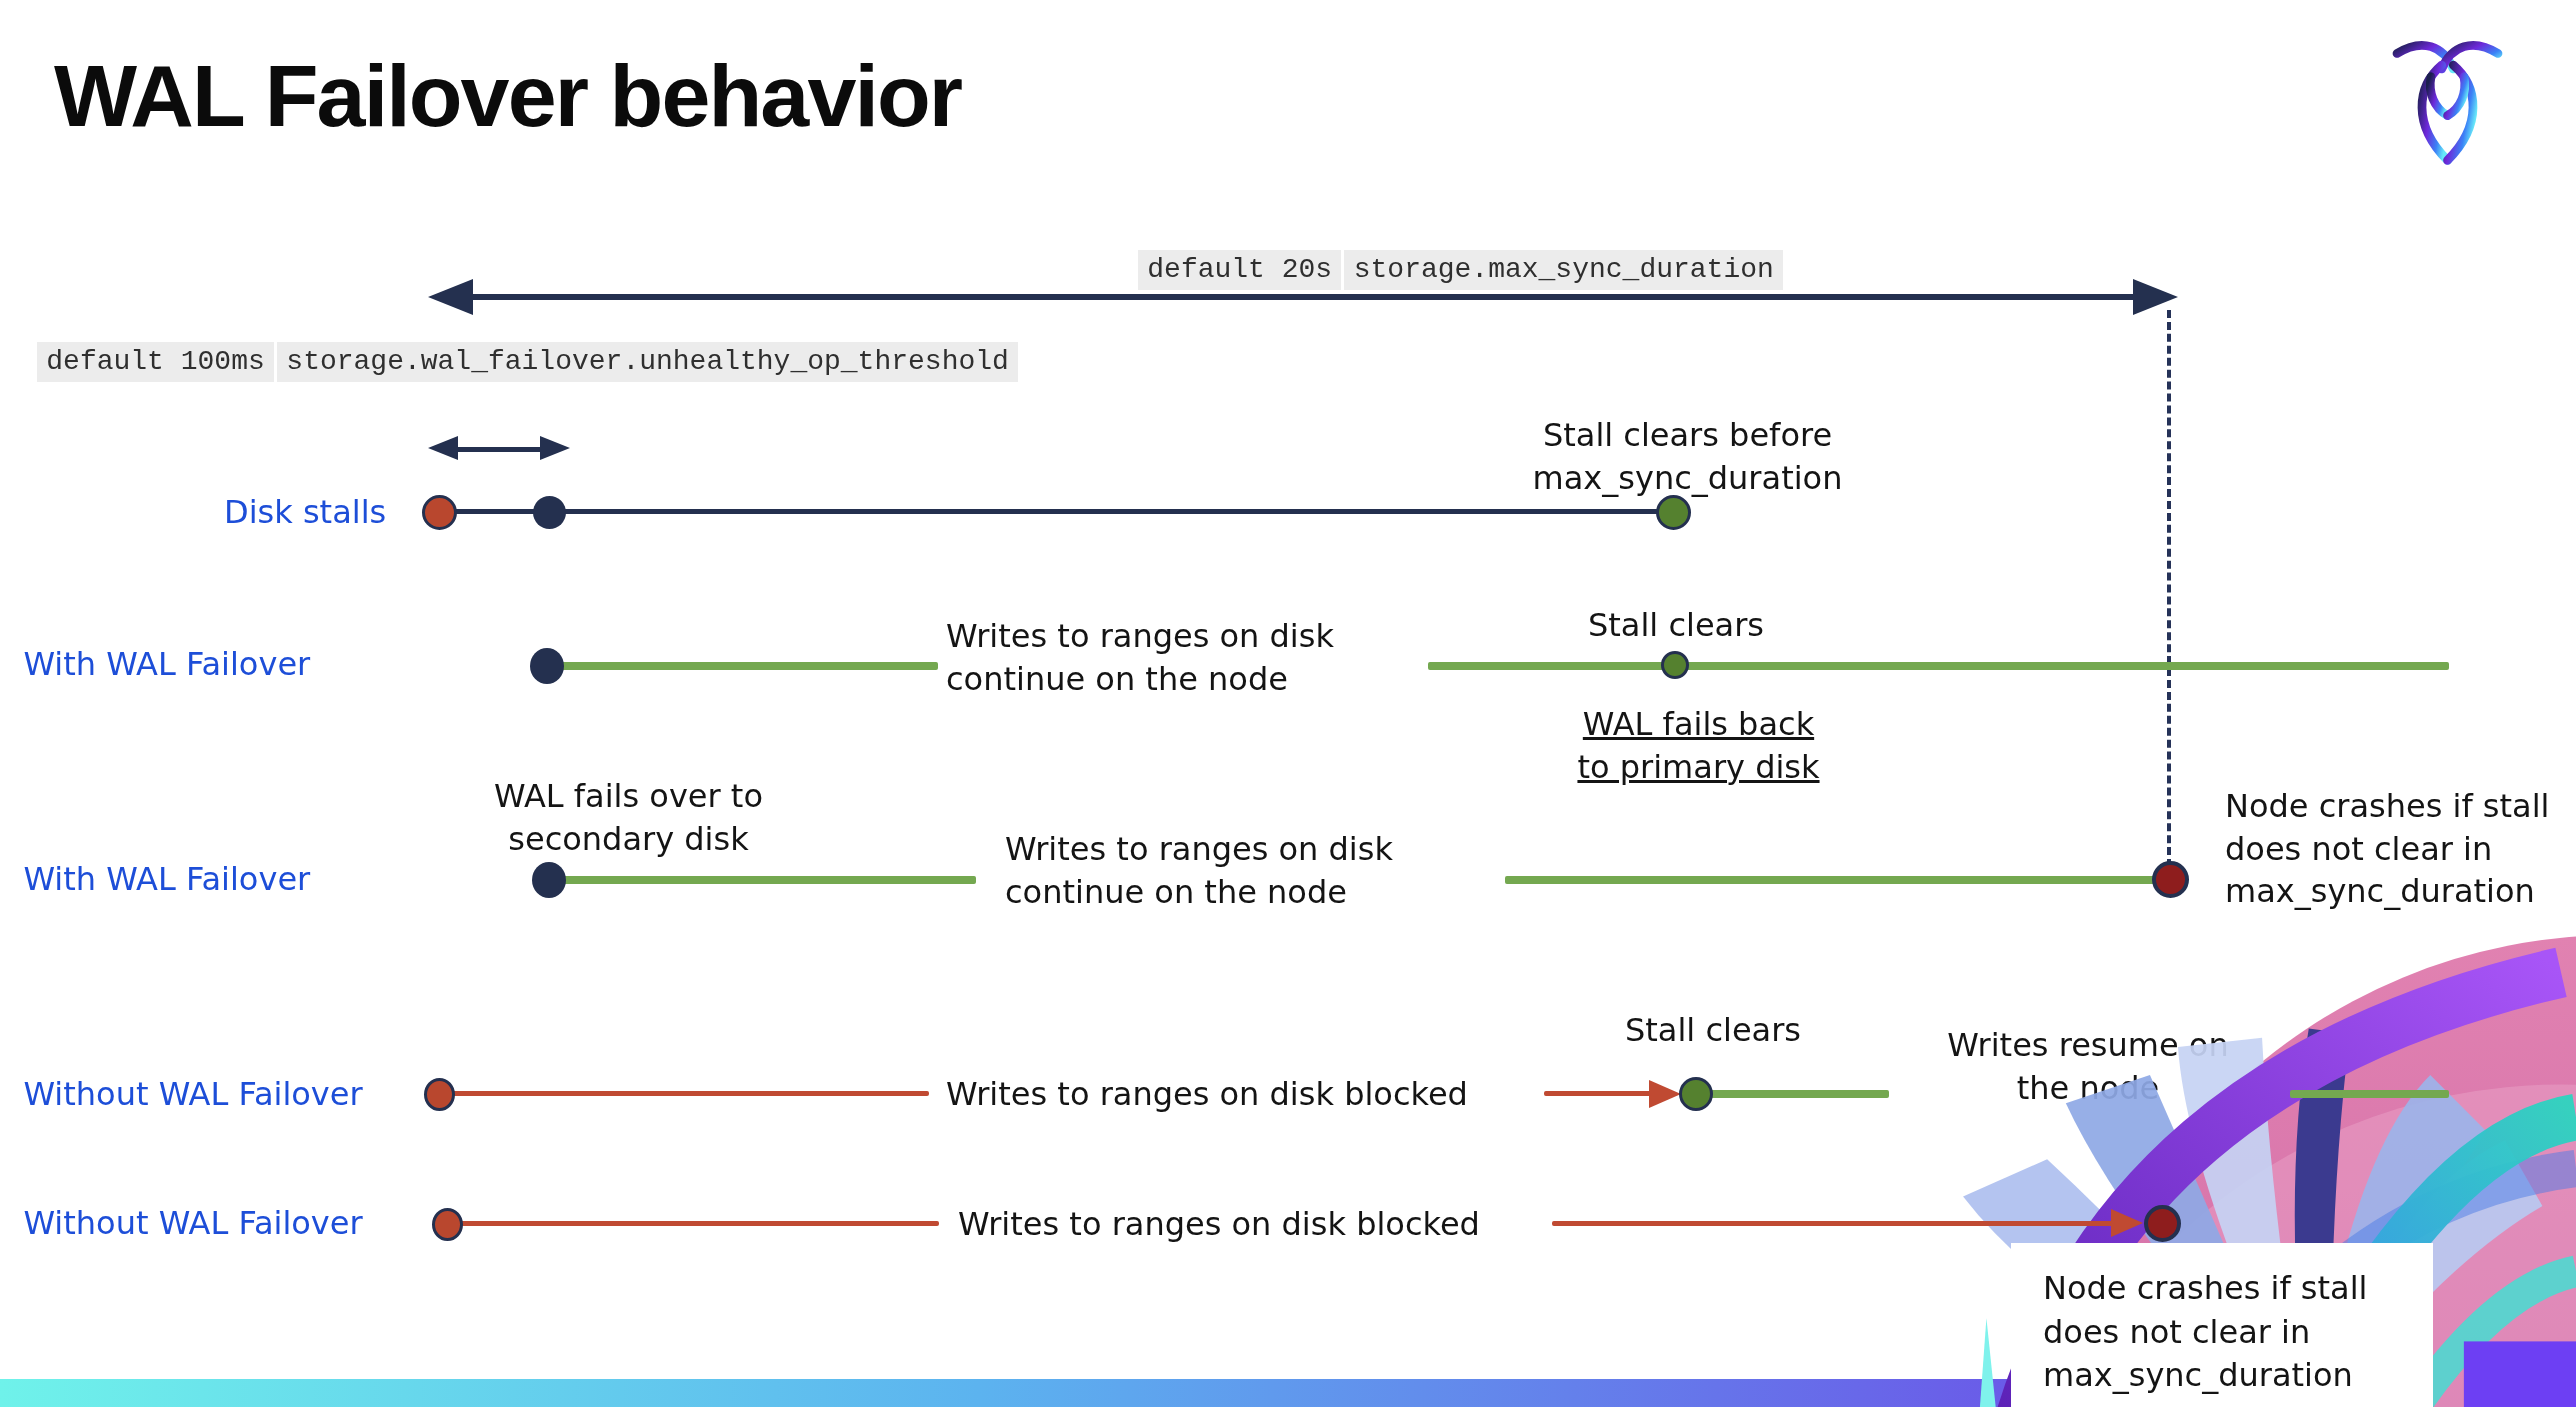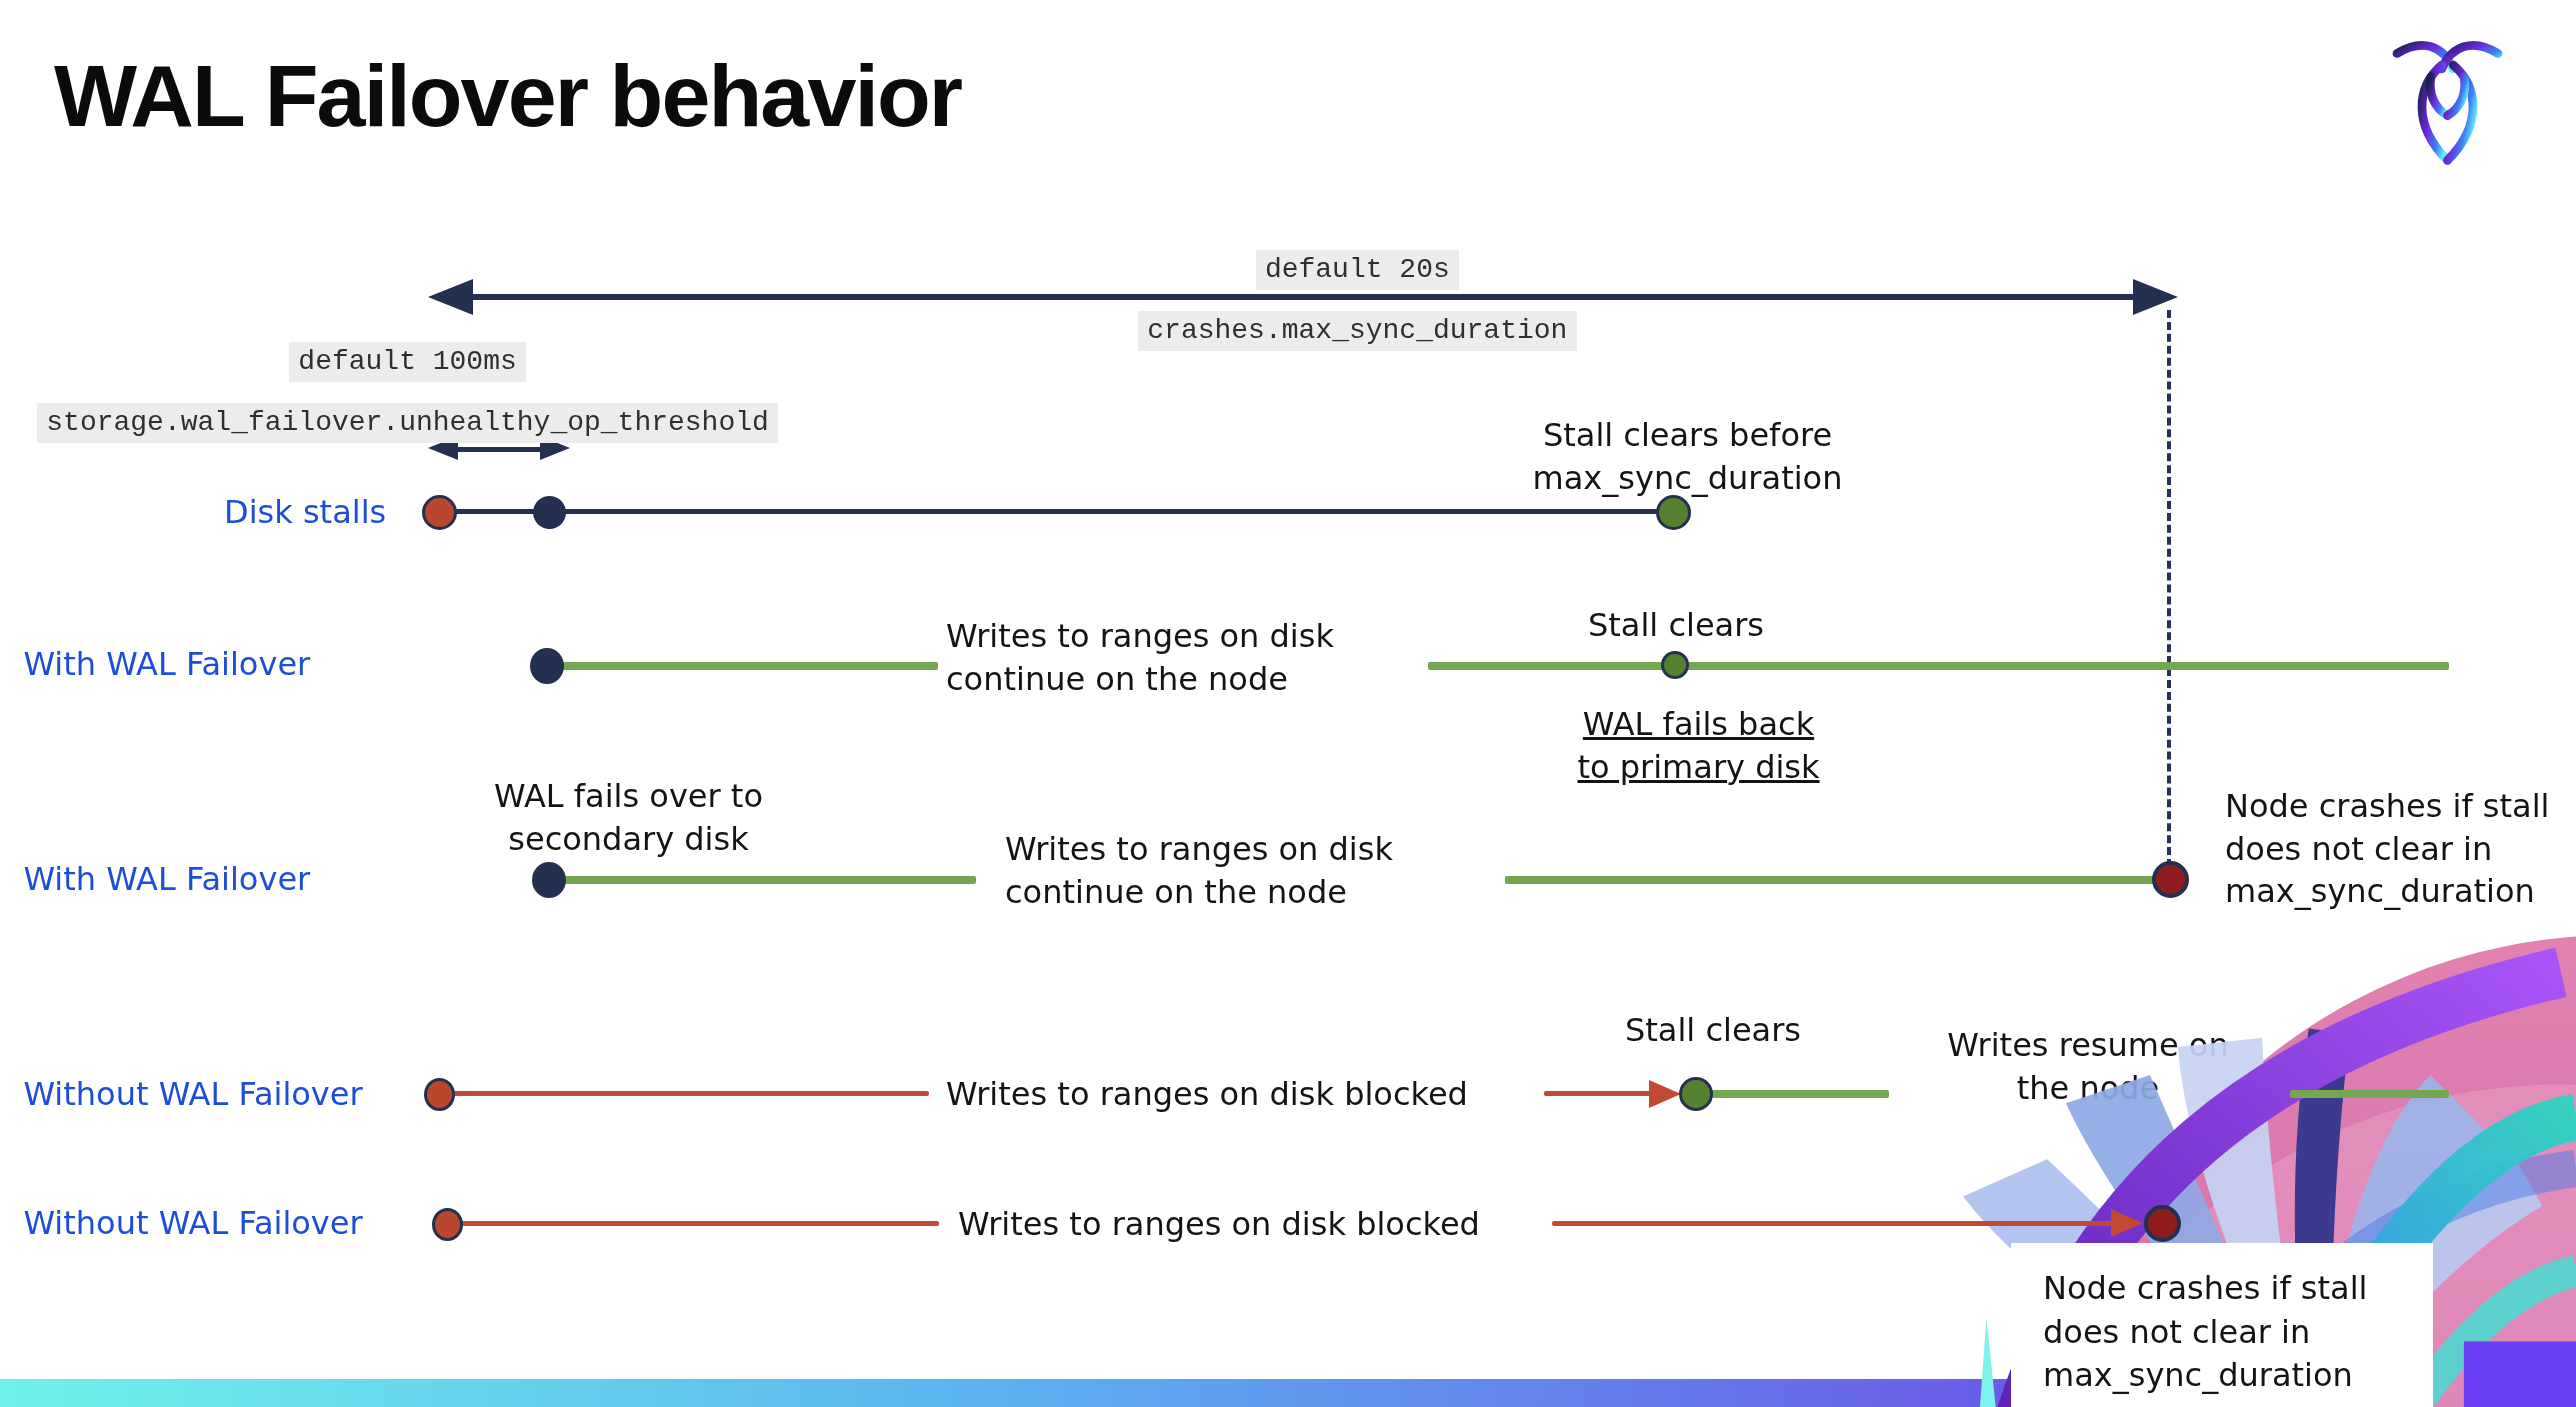--- a/index.html
+++ b/index.html
@@ -30,21 +30,21 @@
   .dot.darkred{background:var(--dark-red,#8e1d1d); border:4.7px solid var(--navy,#24304f);}
   .dot.navy{background:var(--navy,#1d2b4f);}
   .dot.green{background:var(--green-dot,#55812f); border:3.7px solid var(--navy,#24304f);}
   .tri{width:0;height:0;position:absolute;}
   .tri.left-navy{border-top:18px solid transparent;border-bottom:18px solid transparent;border-right:45px solid var(--navy,#24304f);}
   .tri.right-navy{border-top:18px solid transparent;border-bottom:18px solid transparent;border-left:45px solid var(--navy,#24304f);}
   .tri.left-navy-sm{border-top:12px solid transparent;border-bottom:12px solid transparent;border-right:30px solid var(--navy,#24304f);}
   .tri.right-navy-sm{border-top:12px solid transparent;border-bottom:12px solid transparent;border-left:30px solid var(--navy,#24304f);}
   .tri.right-red{border-top:14px solid transparent;border-bottom:14px solid transparent;border-left:32px solid var(--red-line,#c04a32); z-index:5;}
   .dashed-v{position:absolute; border-left:4.7px dashed #253258;}
-  .codebox{display:flex; flex-direction:column; gap:21px; align-items:center; z-index:4;}
+  .codebox{display:flex; flex-direction:row; gap:3px; align-items:center; z-index:4;}
   .crash-box{
     position:absolute; background:#ffffff; z-index:7;
     box-sizing:border-box; padding:24px 0 0 32px;
   }
   .bottom-bar{
     position:absolute; left:0; top:1379px; width:2576px; height:29px; z-index:1;
     background:linear-gradient(90deg,var(--bar-left,#6ff2ea) 0%,#5cb3ef 38%,#6a5be8 78%,var(--bar-right,#6d4df0) 100%);
   }.z5{z-index:5}
 </style>
 </head>
@@ -72,21 +72,21 @@
       <path d="M 60,84 C 46,76 40,60 43,44"></path>
       <path d="M 60,84 C 74,76 80,60 77,44"></path>
     </g>
   </svg>
 
   <div class="hline navy" style="left:460px; top:294px; width:1694px;"></div>
   <div class="tri left-navy" style="left:428px; top:279px;"></div>
   <div class="tri right-navy" style="left:2133px; top:279px;"></div>
   <div class="abs codebox" style="left:1138px; top:250px;">
     <span class="mono">default 20s</span>
-    <span class="mono">crashes.max_sync_duration</span>
+    <span class="mono">storage.max_sync_duration</span>
   </div>
 
   <div class="abs codebox" style="left:37px; top:342px;">
     <span class="mono">default 100ms</span>
     <span class="mono">storage.wal_failover.unhealthy_op_threshold</span>
   </div>
 
   <div class="hline navy-thin" style="left:451px; top:447px; width:93px;"></div>
   <div class="tri left-navy-sm" style="left:428px; top:436px;"></div>
   <div class="tri right-navy-sm" style="left:540px; top:436px;"></div>

